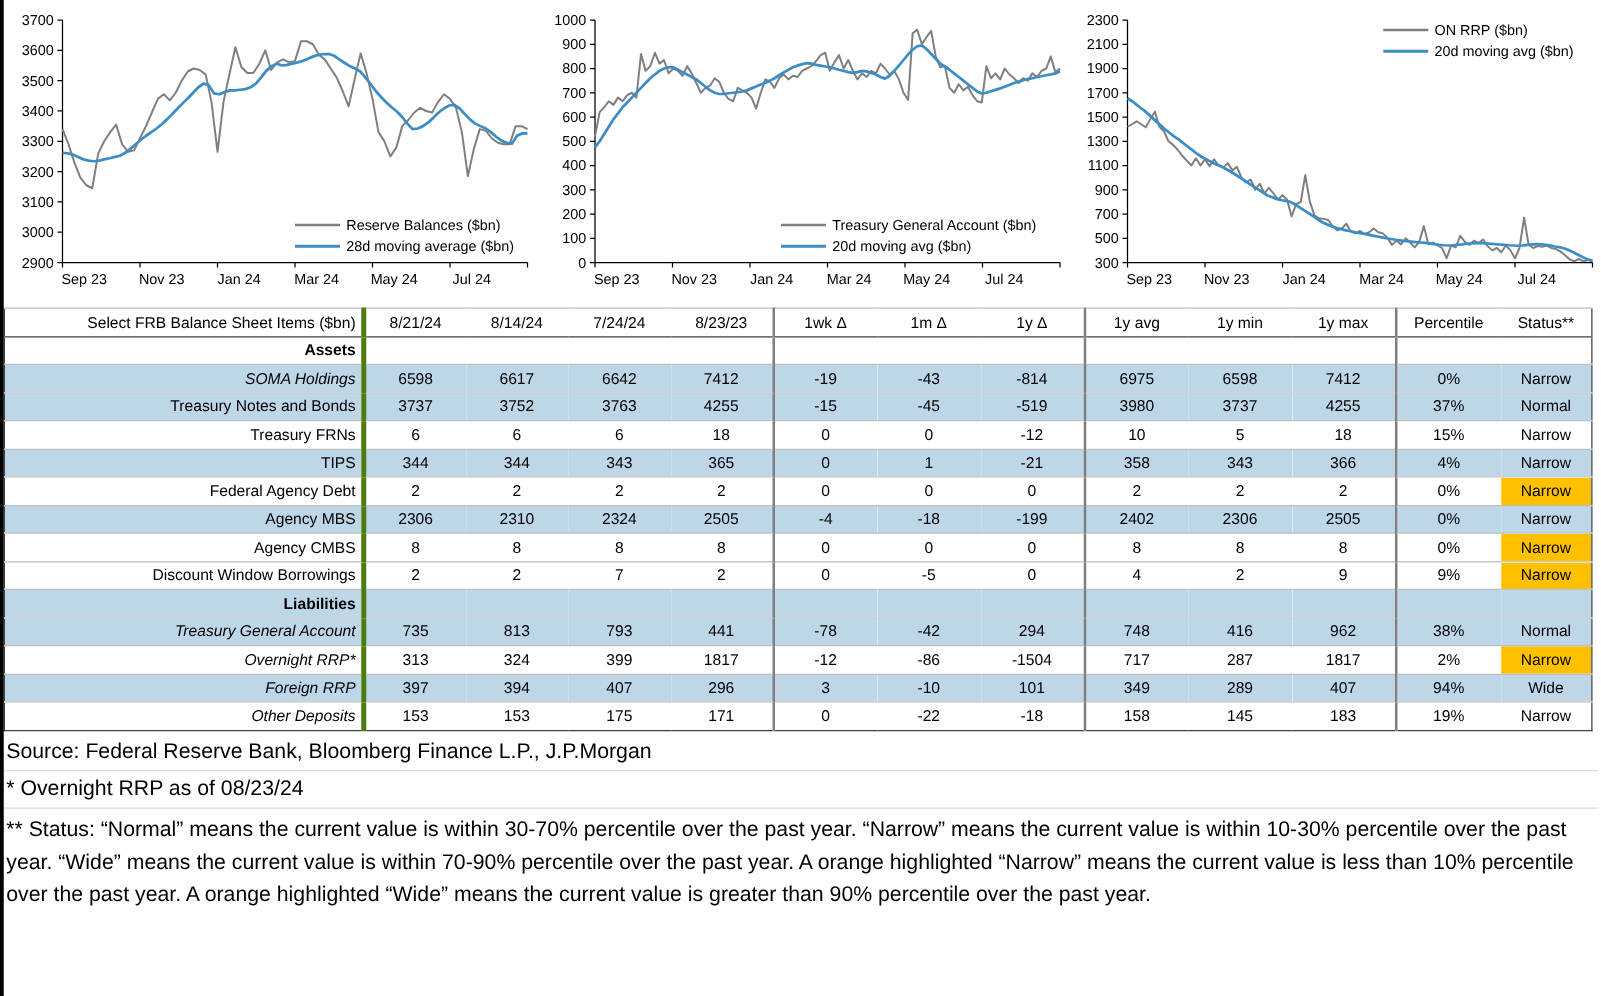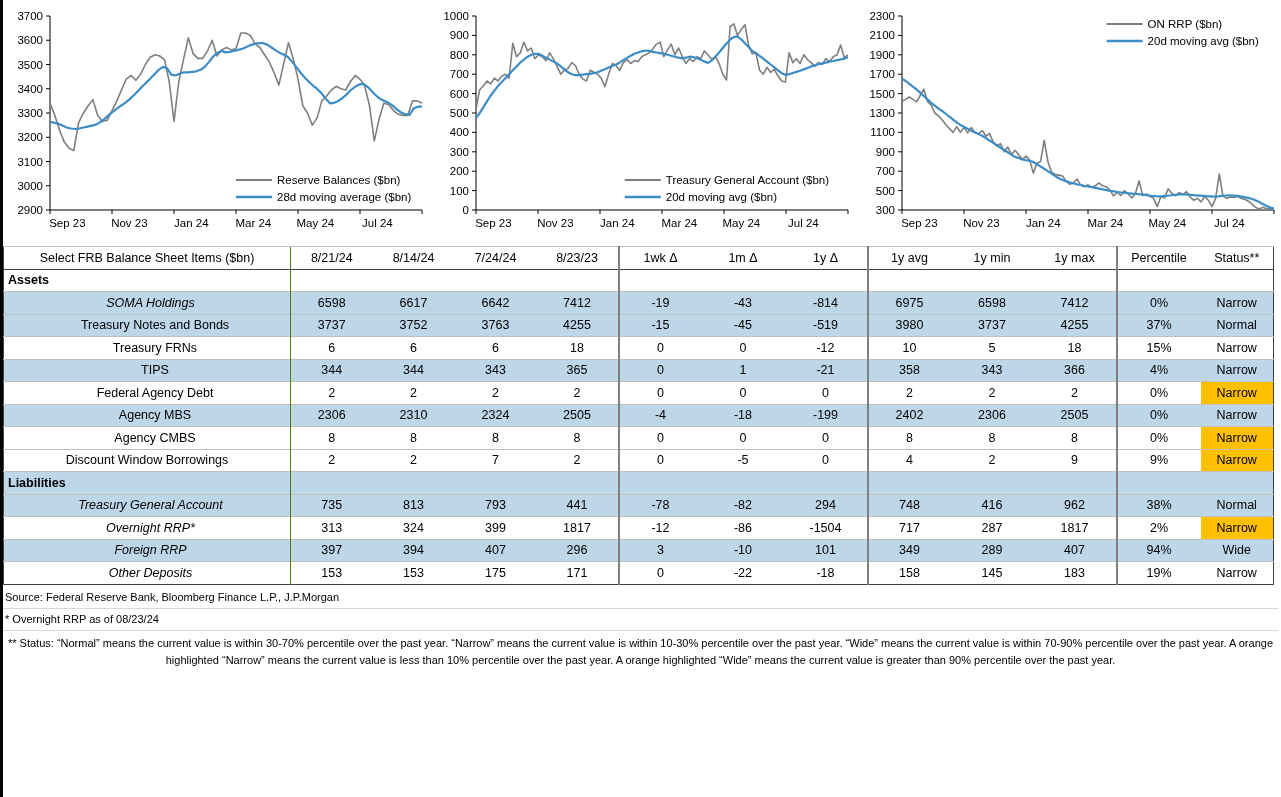--- a/index.html
+++ b/index.html
@@ -17,34 +17,34 @@
   
   table.bs{
     border-collapse:collapse;table-layout:fixed;margin:8px 0 0 3px;
     font-size:12.5px;border:1.5px solid #404040;
   }
   table.bs th,table.bs td{
     padding:2px 4px;height:17.5px;border-top:1px solid #bfbfbf;
     font-weight:normal;text-align:center;overflow:hidden;white-space:nowrap;
   }
   table.bs thead th{border-bottom:1.5px solid #404040;}
-  table.bs .lbl{text-align:center;}
-  table.bs .div-l{border-left:1px solid #4d7c0f;}
+  table.bs .lbl{text-align:right;}
+  table.bs .div-l{border-left:4px solid #4d7c0f;}
   table.bs .grp-l{border-left:2px solid #7f7f7f;}
   table.bs tr.shaded td{background:#BDD6E8;}
   table.bs td.hl{background:#FFC000;}
-  table.bs tr.section td{font-weight:bold;text-align:left;}
+  table.bs tr.section td{font-weight:bold;text-align:right;}
   .ind-0{padding-left:4px !important;}
   .ind-1{padding-left:11px !important;font-style:italic;}
   .ind-2{padding-left:20px !important;}
 
   
-  .footnotes{margin:2px 0 0 3px;width:1275px;font-size:11px;}
+  .footnotes{margin:2px 0 0 3px;width:1275px;font-size:17px;}
   .fn-row{padding:4px 2px 5px 2px;border-bottom:1px solid #d9d9d9;}
-  .fn-row.last{border-bottom:none;line-height:1.55;text-align:center;}
+  .fn-row.last{border-bottom:none;line-height:1.55;}
 </style>
 </head>
 <body>
 
 <div class="edge-bar"></div>
 
 <div class="charts-row">
   <div class="chart-box"><svg viewBox="0 0 426 232" width="426" height="232">
         <line x1="44" y1="10" x2="44" y2="204" stroke="#000" stroke-width="1"></line>
         <line x1="40" y1="204" x2="44" y2="204" stroke="#000" stroke-width="1"></line>
@@ -362,21 +362,21 @@
         <td class="grp-l"></td>
         <td class=""></td>
       </tr>
       <tr class="shaded">
         <td class="lbl ind-1">Treasury General Account</td>
         <td class="div-l">735</td>
         <td class="">813</td>
         <td class="">793</td>
         <td class="">441</td>
         <td class="grp-l">-78</td>
-        <td class="">-82</td>
+        <td class="">-42</td>
         <td class="">294</td>
         <td class="grp-l">748</td>
         <td class="">416</td>
         <td class="">962</td>
         <td class="grp-l">38%</td>
         <td class="">Normal</td>
       </tr>
       <tr>
         <td class="lbl ind-1">Overnight RRP*</td>
         <td class="div-l">313</td>

